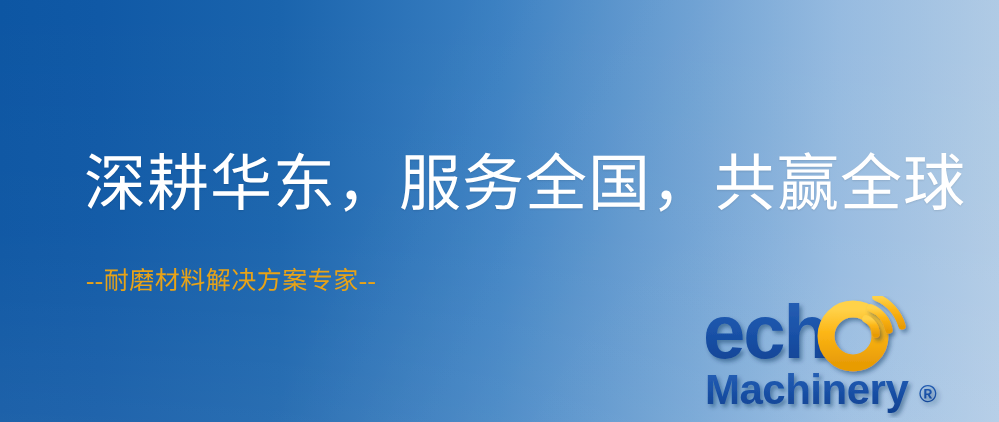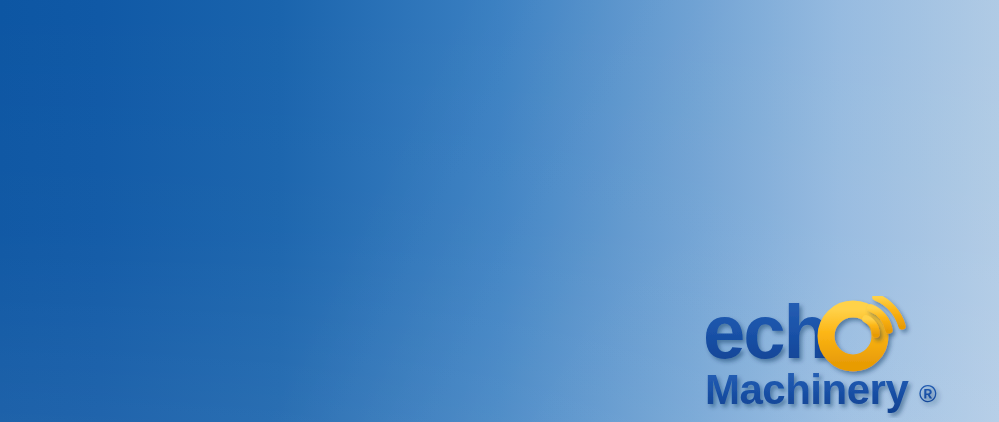--- a/index.html
+++ b/index.html
@@ -77,21 +77,23 @@
   }
   .logo svg { display: block; width: 100%; height: 100%; }
 </style>
 </head>
 <body>
 
 <div class="banner">
 
   <div class="sheen"></div>
 
+  <div class="headline">深耕华东，服务全国，共赢全球</div>
 
+  <div class="subtitle">--耐磨材料解决方案专家--</div>
 
   <div class="logo">
     <svg viewBox="0 0 250 122" xmlns="http://www.w3.org/2000/svg" aria-hidden="true">
       <defs>
         <filter id="dropsh" x="-30%" y="-30%" width="180%" height="180%">
           <feDropShadow dx="2.5" dy="3" stdDeviation="2.2" flood-color="#0d2d56" flood-opacity="0.45"></feDropShadow>
         </filter>
         <linearGradient id="goldgrad" x1="0" y1="0" x2="0" y2="1">
           <stop offset="0%" stop-color="#ffd24a"></stop>
           <stop offset="45%" stop-color="#fcb515"></stop>

